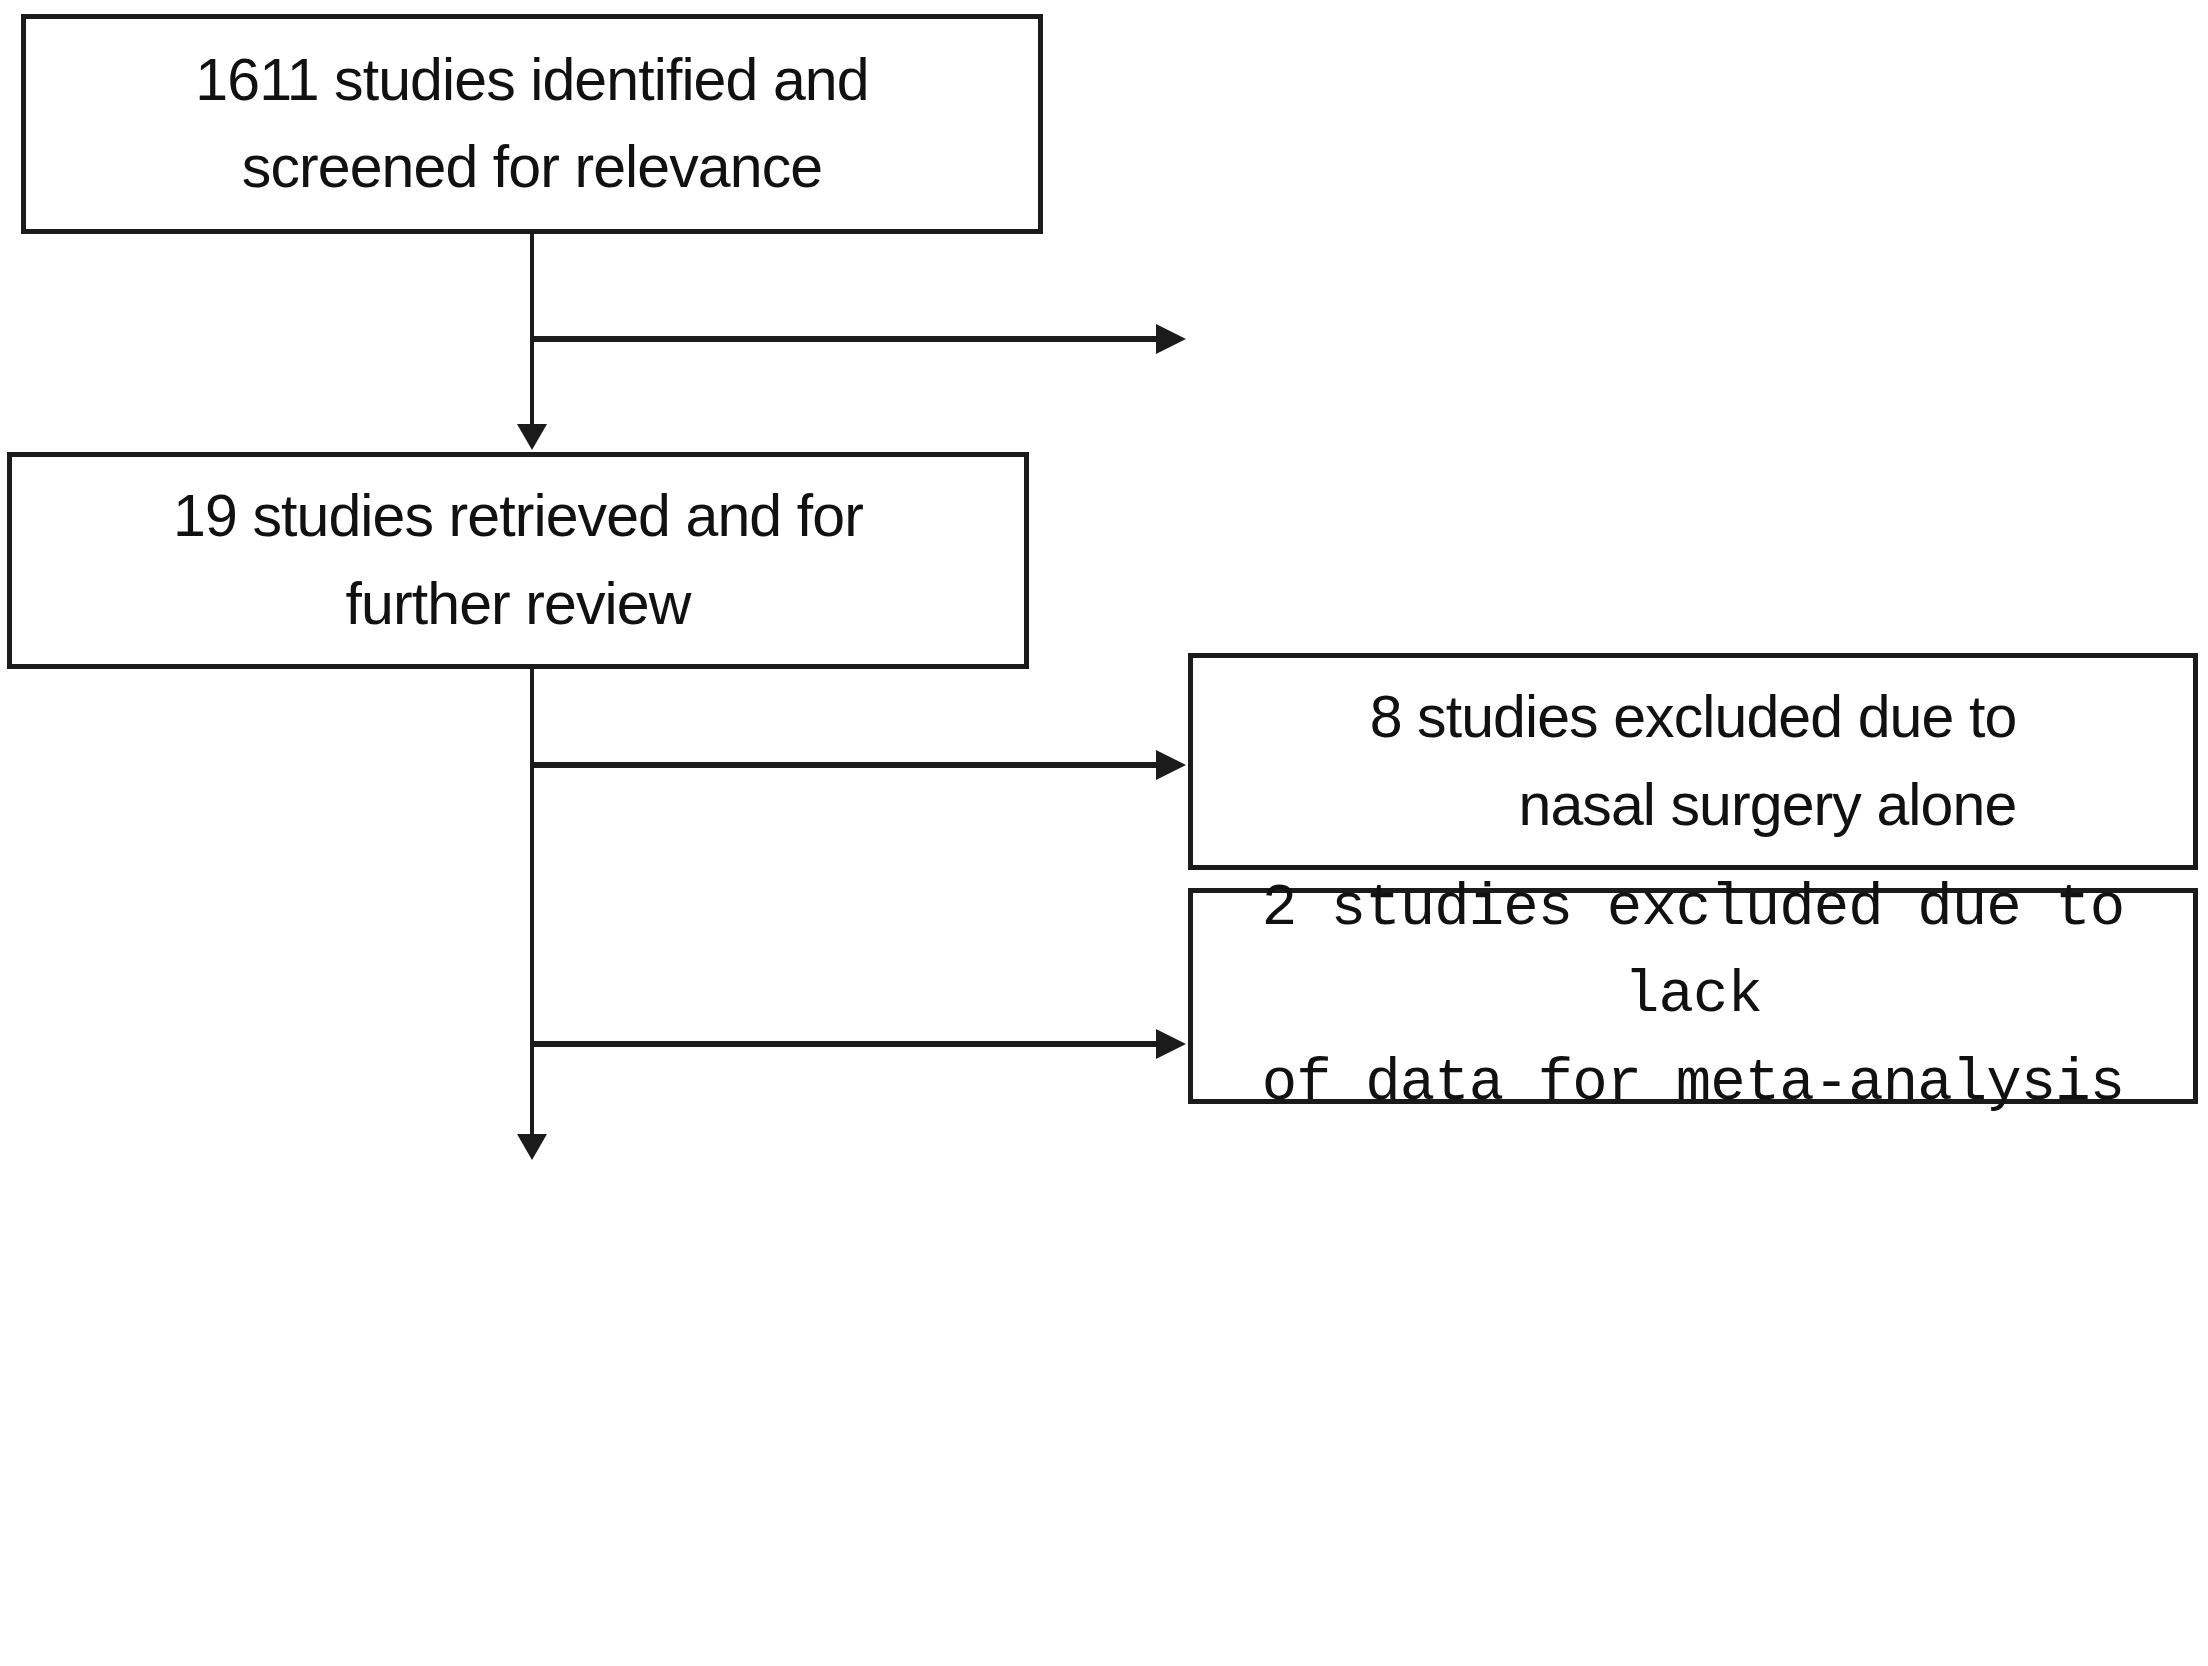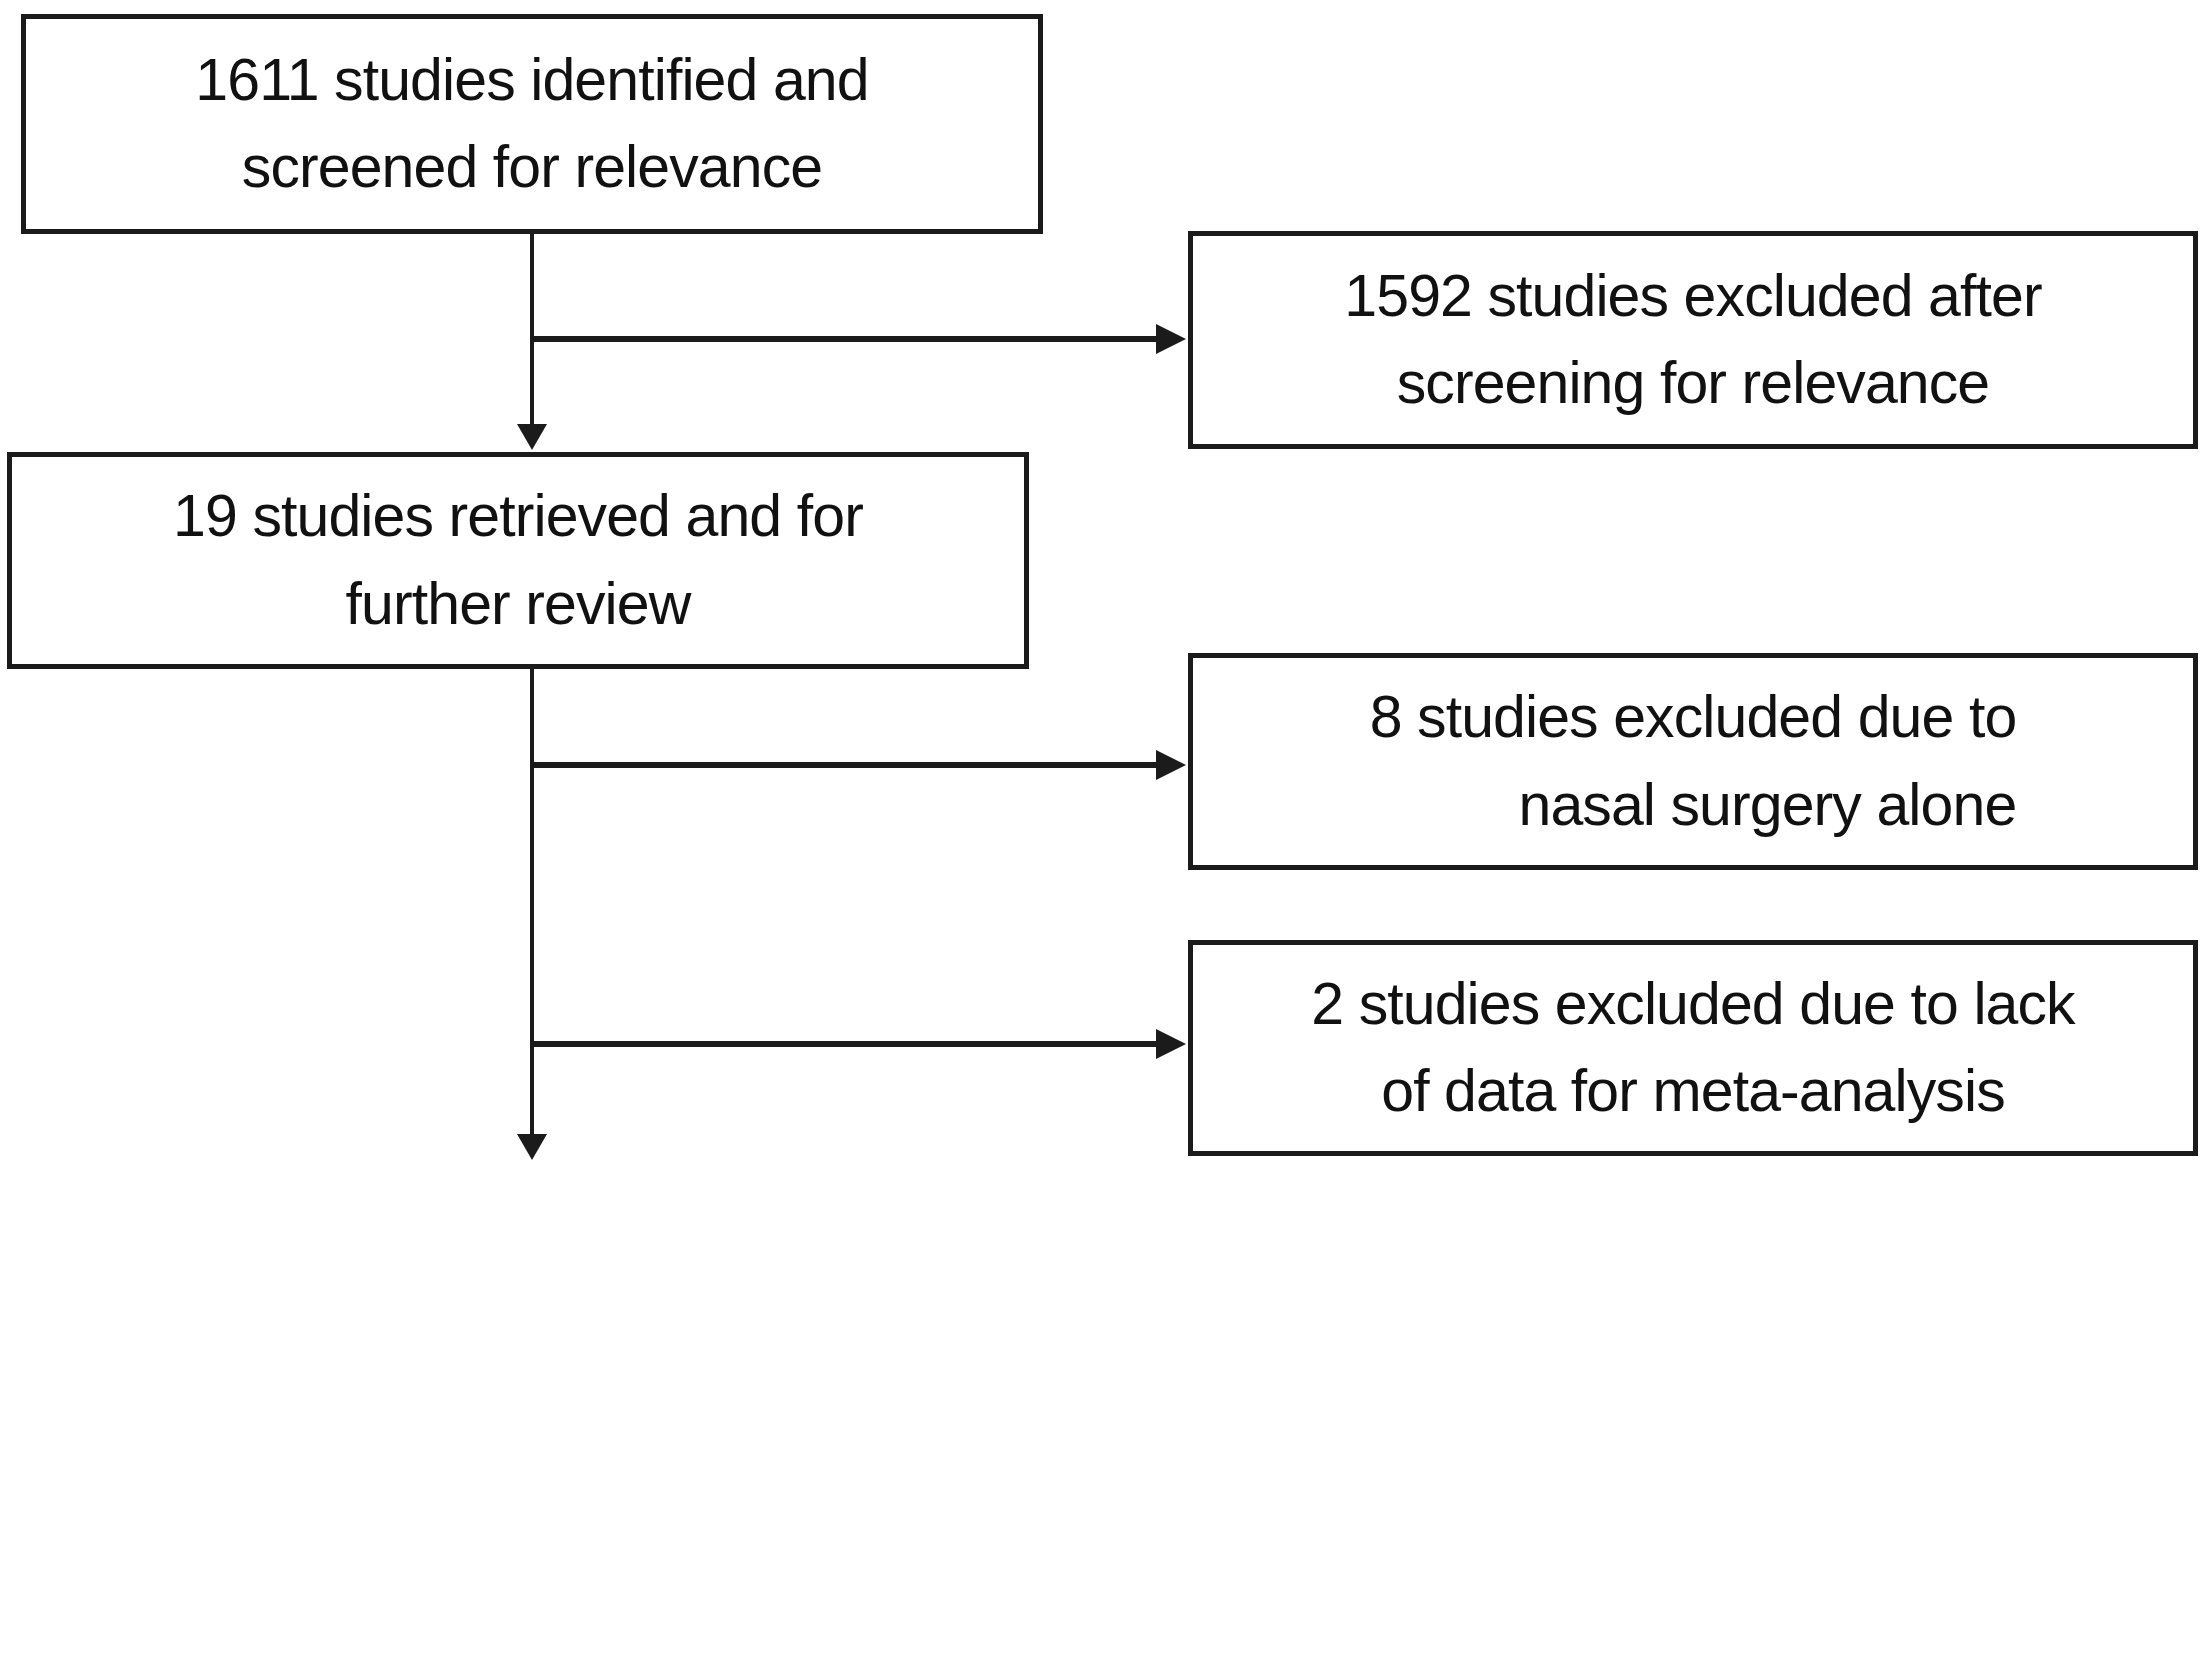--- a/index.html
+++ b/index.html
@@ -31,21 +31,21 @@
     letter-spacing: -0.9px;
     padding: 16px 21px;
   }
   
   .b1 { left: 21px;   top: 14px;   width: 1022px; height: 220px; }
   .b3 { left: 7px;   top: 452px;  width: 1022px; height: 217px; }
   .b6 { left: 21px;   top: 1162px; width: 1022px; height: 487px; }
   
   .b2 { left: 1188px; top: 231px;  width: 1010px; height: 218px; }
   .b4 { left: 1188px; top: 653px;  width: 1010px; height: 217px; text-align: right; }
-  .b5 { left: 1188px; top: 940px; width: 1010px; height: 216px; }
+  .b5 { left: 1188px; top: 888px; width: 1010px; height: 216px; font-family: Liberation Mono, monospace; }
 
   .line {
     position: absolute;
     background: #1b1b1b;
   }
   .v1 { left: 530px;  top: 234px;  width: 4.4px;   height: 192px; }
   .v2 { left: 530px;  top: 669px;  width: 4.4px;   height: 465px; }
   .h1 { left: 534px;  top: 336px;  width: 623px; height: 6.1px; }
   .h2 { left: 534px;  top: 762px;  width: 623px; height: 6.1px; }
   .h3 { left: 534px;  top: 1041px; width: 623px; height: 6.1px; }
@@ -72,22 +72,20 @@
   .ar3 { left: 1156px; top: 1029px; }
 </style>
 </head>
 <body>
 
 <div class="canvas">
 
   <div class="fbox b1">1611 studies identified and
 screened for relevance</div>
 
-  <div class="fbox b2">1592 studies excluded after
-screening for relevance</div>
 
   <div class="fbox b3">19 studies retrieved and for
 further review</div>
 
   <div class="fbox b4">8 studies excluded due to
 nasal surgery alone</div>
 
   <div class="fbox b5">2 studies excluded due to lack
 of data for meta-analysis</div>
 

